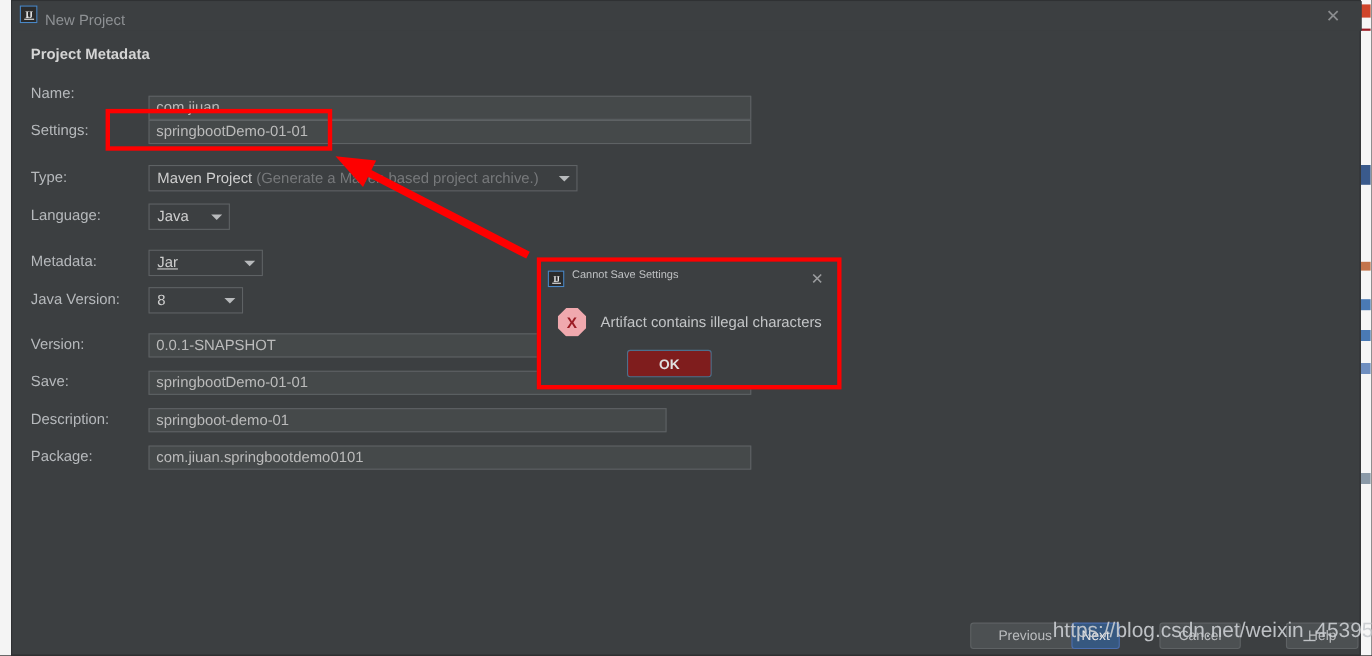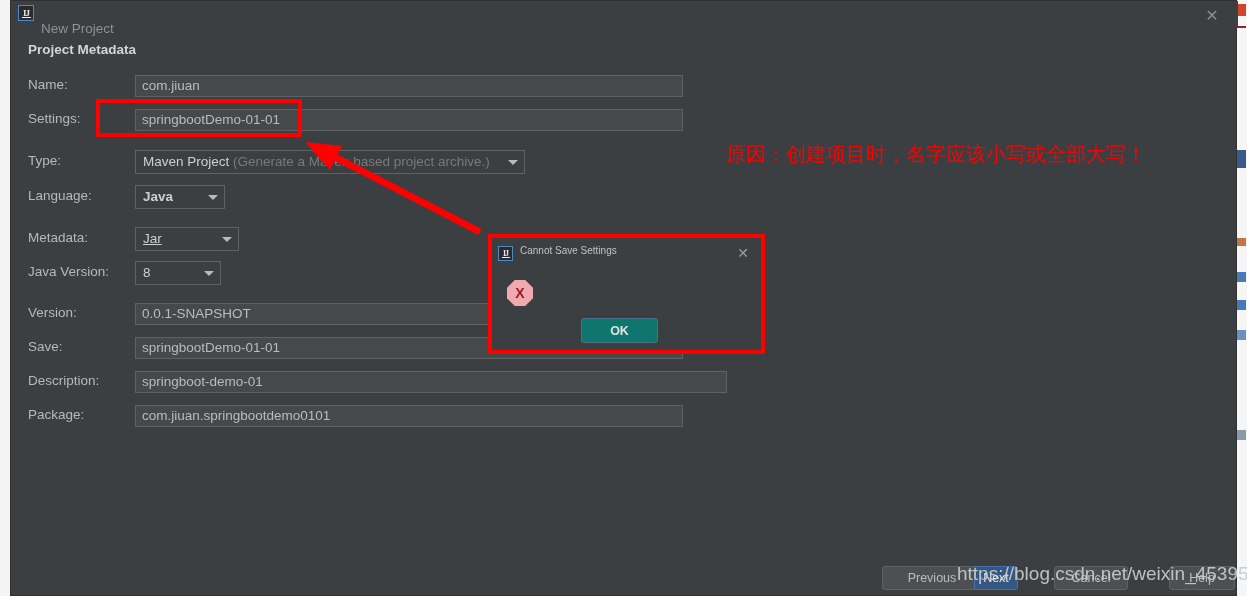--- a/index.html
+++ b/index.html
@@ -29,21 +29,21 @@
   }
   #ij-icon {
     position:absolute; left:7px; top:4px; width:16px; height:16px;
     background:#2b2b2b; border:1px solid #4a88c7;
     color:#e8e8e8; font-size:9px; font-weight:bold;
     display:flex; align-items:center; justify-content:center;
     font-family:"Liberation Serif", serif; letter-spacing:-1px;
   }
   #ij-icon .underbar{ position:absolute; bottom:2px; left:3px; width:9px; height:1px; background:#e8e8e8;}
   #title-text {
-    position:absolute; left:30px; top:20px; font-size:13.5px; color:#8e9194;
+    position:absolute; left:30px; top:10px; font-size:13.5px; color:#8e9194;
   }
   #close-btn {
     position:absolute; right:14px; top:2px; width:24px; height:24px;
     display:flex; align-items:center; justify-content:center;
     color:#8b8d8f; font-size:16px; cursor:pointer;
   }
 
   
   #section-title {
     position:absolute; left:17px; top:41px;
@@ -109,22 +109,22 @@
   #err-close { position:absolute; right:8px; top:5px; width:20px; height:20px;
     display:flex;align-items:center;justify-content:center;color:#9a9c9e;font-size:14px;cursor:pointer; }
   #err-icon {
     position:absolute; left:15px; top:42px; width:26px; height:26px;
     background:#f0a9ae; color:#9b1c24; font-size:14px; font-weight:bold;
     display:flex; align-items:center; justify-content:center;
     clip-path: polygon(30% 0%,70% 0%,100% 30%,100% 70%,70% 100%,30% 100%,0% 70%,0% 30%);
   }
   #err-msg { position:absolute; left:54px; top:47px; font-size:13.5px; color:#c3c5c7; }
   #err-ok {
-    position:absolute; left:89px; top:80px; width:77px; height:25px;
-    background:#0f766e; border:1px solid #4c708c; border-radius:3px;
+    position:absolute; left:78px; top:80px; width:77px; height:25px;
+    background:#7f1d1d; border:1px solid #4c708c; border-radius:3px;
     color:#e0e0e0; font-size:12.5px; font-weight:bold;
     display:flex; align-items:center; justify-content:center; cursor:pointer;
   }
 
   
   .btn {
     position:absolute; top:565px; height:24px;
     background:#4c5052; border:1px solid #5e6264; border-radius:3px;
     color:#bbbdbf; font-size:12.5px;
     display:flex; align-items:center; justify-content:center; cursor:pointer;
@@ -160,42 +160,42 @@
     <div id="titlebar">
       <div id="ij-icon">IJ<span class="underbar"></span></div>
       <div id="title-text">New Project</div>
       <div id="close-btn">✕</div>
     </div>
 
     <div id="section-title">Project Metadata</div>
 
     <div class="frow" style="top:74px;">
       <div class="flabel">Name:</div>
-      <div class="finput" style="width:548px;">com.jiuan</div>
+      <div class="finput" style="width:548px;margin-top:12px;">com.jiuan</div>
     </div>
 
     <div class="frow" style="top:108px;">
       <div class="flabel">Settings:</div>
       <div class="finput" style="width:548px;">springbootDemo-01-01</div>
     </div>
 
     <div class="frow" style="top:149px;height:24px;">
       <div class="flabel" style="top:3px;">Type:</div>
       <div class="fcombo" style="width:390px;">
         <span>Maven Project</span>
         <span class="hint">(Generate a Maven based project archive.)</span>
         <span class="arrowbox">
             <i class="caret"></i>
           </span>
       </div>
     </div>
 
     <div class="frow" style="top:184px;height:24px;">
       <div class="flabel" style="top:3px;">Language:</div>
-      <div class="fcombo" style="width:90px;font-weight:bold;">
+      <div class="fcombo" style="width:74px;">
         <span>Java</span>
         <span class="arrowbox">
             <i class="caret"></i>
           </span>
       </div>
     </div>
 
     <div class="frow" style="top:226px;height:24px;">
       <div class="flabel" style="top:3px;">Metadata:</div>
       <div class="fcombo" style="width:104px;text-decoration:underline;">
@@ -221,47 +221,47 @@
       <div class="finput" style="width:548px;">0.0.1-SNAPSHOT</div>
     </div>
 
     <div class="frow" style="top:336px;">
       <div class="flabel">Save:</div>
       <div class="finput" style="width:548px;">springbootDemo-01-01</div>
     </div>
 
     <div class="frow" style="top:370px;">
       <div class="flabel">Description:</div>
-      <div class="finput" style="width:592px;">springboot-demo-01</div>
+      <div class="finput" style="width:471px;">springboot-demo-01</div>
     </div>
 
     <div class="frow" style="top:404px;">
       <div class="flabel">Package:</div>
       <div class="finput" style="width:548px;">com.jiuan.springbootdemo0101</div>
     </div>
 
     <div class="btn" style="left:871px; width:100px;">Previous</div>
     <div class="btn primary" style="left:963px; width:44px;">Next</div>
     <div class="btn" style="left:1043px; width:74px;">Cancel</div>
     <div class="btn" style="left:1158px; width:66px;">Help</div>
   </div>
 
   <div id="artifact-box"></div>
 
-  <div id="annotation">原因：创建项目时，名字应该小写或全部大写！</div>
 
   <svg id="arrow-svg" viewBox="0 0 1247 596">
     <line x1="480" y1="232" x2="325" y2="152" stroke="#fe0000" stroke-width="7"></line>
     <polygon points="305,142 342,146 330,170" fill="#fe0000"></polygon>
   </svg>
 
   <div id="err-outline">
     <div id="err-dialog">
       <div id="err-ij">IJ<span class="underbar"></span></div>
       <div id="err-title">Cannot Save Settings</div>
       <div id="err-close">✕</div>
       <div id="err-icon">X</div>
+      <div id="err-msg">Artifact contains illegal characters</div>
       <div id="err-ok">OK</div>
     </div>
   </div>
 
   <div id="watermark">https://blog.csdn.net/weixin_45395031</div>
 </div>
 
 </body></html>

